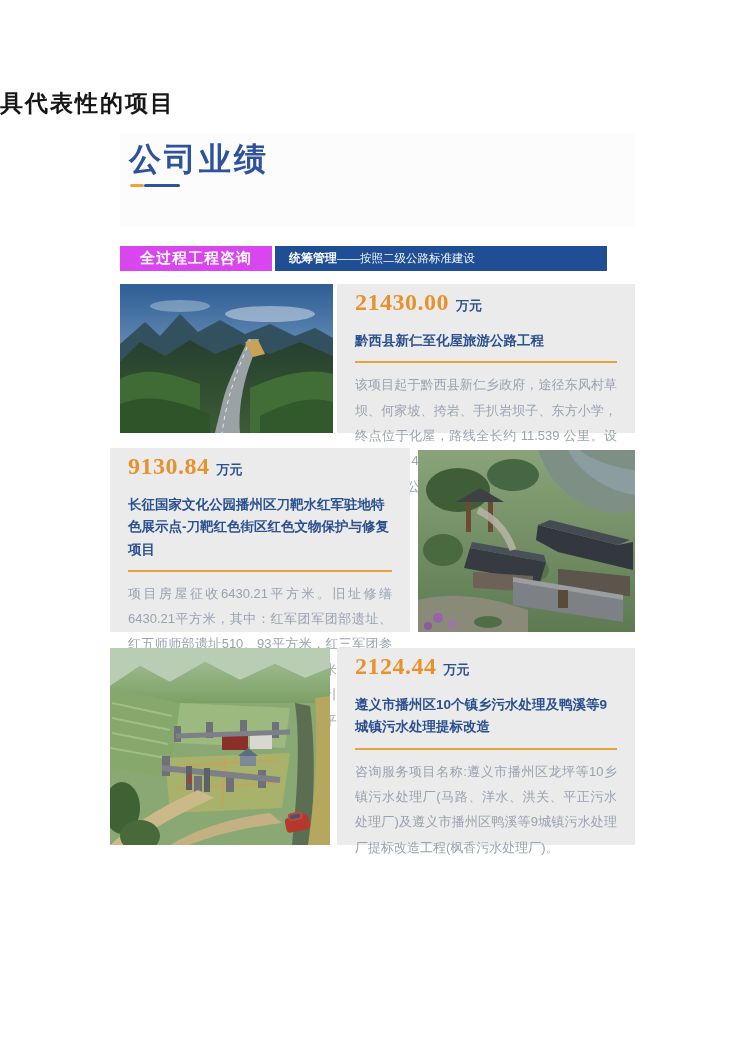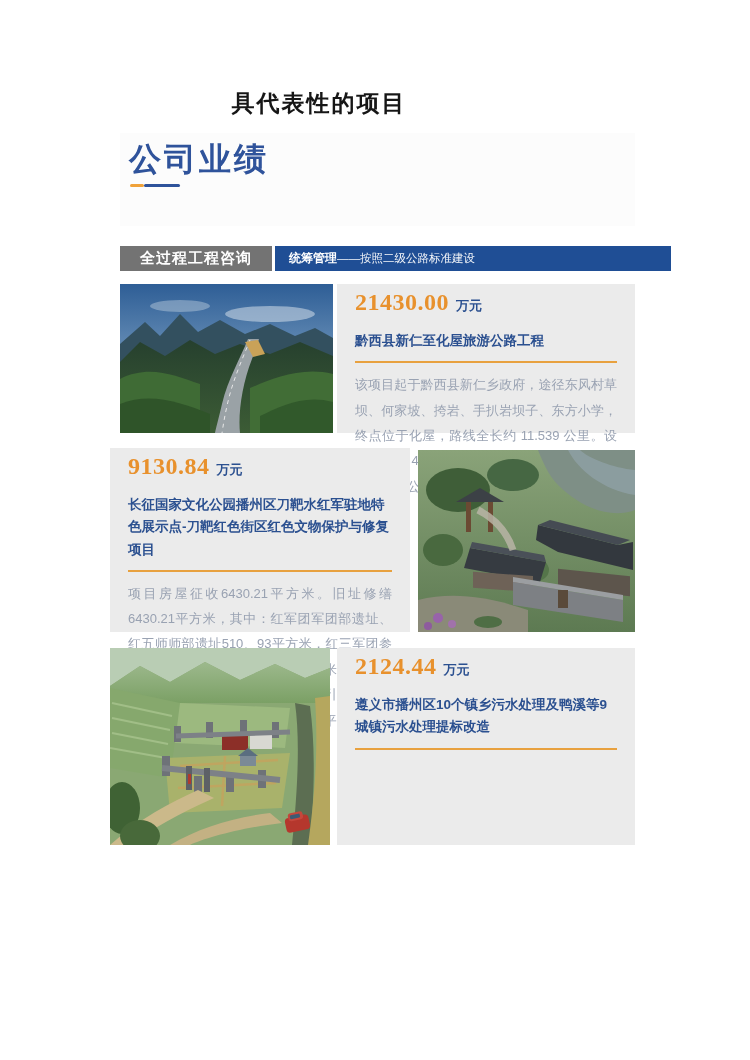--- a/index.html
+++ b/index.html
@@ -8,21 +8,20 @@
     width: 750px; height: 1060px;
     font-family: "Liberation Sans", sans-serif;
     position: relative;
     overflow: hidden;
   }
   .page { position: absolute; inset: 0; background: #ffffff; }
 
   
   .doc-title {
     position: absolute; top: 88px; left: 0; width: 638px;
-    text-align: center;
     font-family: "Liberation Serif", serif;
     font-weight: bold; font-size: 23px; color: #161616;
     letter-spacing: 2px;
   }
 
   
   .heading-band {
     position: absolute; left: 120px; top: 133px; width: 515px; height: 93px;
     background: #fcfcfc;
   }
@@ -33,26 +32,26 @@
   .heading-underline {
     position: absolute; left: 130px; top: 184px; height: 3px; width: 50px;
     display: flex;
   }
   .heading-underline .seg-orange { width: 14px; height: 3px; background: #f0a23a; border-radius: 2px; }
   .heading-underline .seg-blue { width: 36px; height: 3px; background: #2f539b; border-radius: 2px; }
 
   
   .banner { position: absolute; left: 120px; top: 246px; height: 25px; display: flex; }
   .banner-tag {
-    width: 152px; height: 25px; background: #737373;
+    width: 152px; height: 25px; background: #d946ef;
     color: #ffffff; font-weight: bold; font-size: 15px; letter-spacing: 1px;
     display: flex; align-items: center; justify-content: center;
   }
   .banner-bar {
-    margin-left: 3px; width: 396px; height: 25px; background: #1f4e95;
+    margin-left: 3px; width: 332px; height: 25px; background: #1f4e95;
     color: #ffffff; font-size: 11.5px;
     display: flex; align-items: center; padding-left: 14px;
   }
   .banner-bar .b-bold { font-weight: bold; font-size: 12px; }
   .banner-bar .b-rest { font-weight: normal; opacity: .95; }
   .photo { position: absolute; overflow: hidden; }
   .photo svg { display: block; }
   .info {
     position: absolute; background: #ebebeb;
     padding: 4px 18px 10px 18px;
@@ -259,15 +258,16 @@
       </g>
     </svg>
   </div>
   <div class="info" id="proj3-info">
     <div class="amount-row">
       <span class="amount">2124.44</span>
       <span class="unit">万元</span>
     </div>
     <div class="p-title">遵义市播州区10个镇乡污水处理及鸭溪等9城镇污水处理提标改造</div>
     <div class="p-rule"></div>
+    <div class="p-desc">咨询服务项目名称:遵义市播州区龙坪等10乡镇污水处理厂(马路、洋水、洪关、平正污水处理厂)及遵义市播州区鸭溪等9城镇污水处理厂提标改造工程(枫香污水处理厂)。</div>
   </div>
 
 </div>
 
 </body></html>

